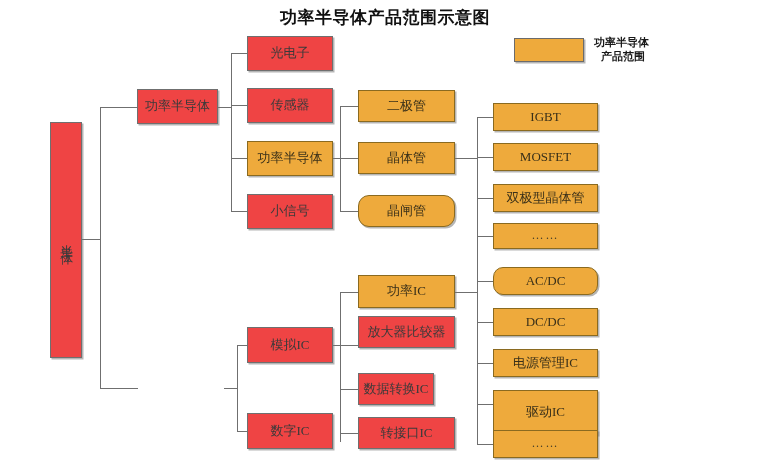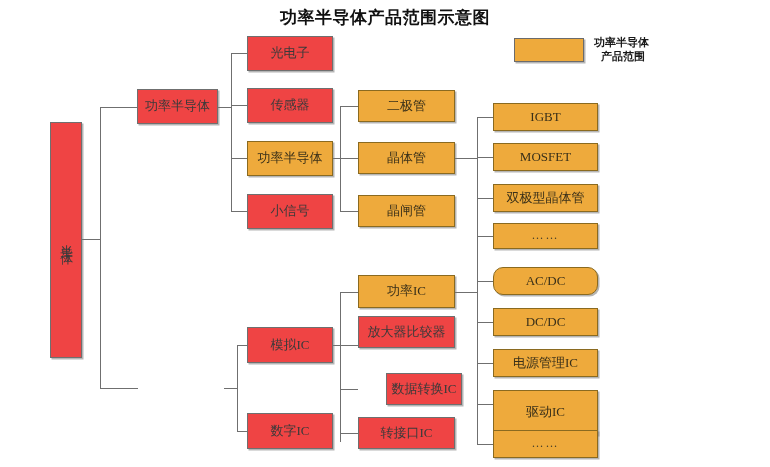--- a/index.html
+++ b/index.html
@@ -166,21 +166,21 @@
   <div class="node gray" style="left:247px; top:194px; width:86px; height:35px;">
     <span>小信号</span>
   </div>
 
   <div class="node orange" style="left:358px; top:90px; width:97px; height:32px;">
     <span>二极管</span>
   </div>
   <div class="node orange" style="left:358px; top:142px; width:97px; height:32px;">
     <span>晶体管</span>
   </div>
-  <div class="node orange" style="left:358px; top:195px; width:97px; height:32px;">
+  <div class="node orange" style="left:358px; top:195px; width:97px; height:32px;border-radius:11px;">
     <span>晶闸管</span>
   </div>
 
   <div class="node orange" style="left:493px; top:103px; width:105px; height:28px;">
     <span>IGBT</span>
   </div>
   <div class="node orange" style="left:493px; top:143px; width:105px; height:28px;">
     <span>MOSFET</span>
   </div>
   <div class="node orange" style="left:493px; top:184px; width:105px; height:28px;">
@@ -196,21 +196,21 @@
   <div class="node gray" style="left:247px; top:413px; width:86px; height:36px;">
     <span>数字IC</span>
   </div>
 
   <div class="node orange" style="left:358px; top:275px; width:97px; height:33px;">
     <span>功率IC</span>
   </div>
   <div class="node gray" style="left:358px; top:316px; width:97px; height:32px;">
     <span>放大器比较器</span>
   </div>
-  <div class="node gray" style="left:358px; top:373px; width:76px; height:32px;margin-left:28px;">
+  <div class="node gray" style="left:358px; top:373px; width:76px; height:32px;">
     <span>数据转换IC</span>
   </div>
   <div class="node gray" style="left:358px; top:417px; width:97px; height:32px;">
     <span>转接口IC</span>
   </div>
 
   <div class="node orange" style="left:493px; top:267px; width:105px; height:28px;border-radius:10px;">
     <span>AC/DC</span>
   </div>
   <div class="node orange" style="left:493px; top:308px; width:105px; height:28px;">

